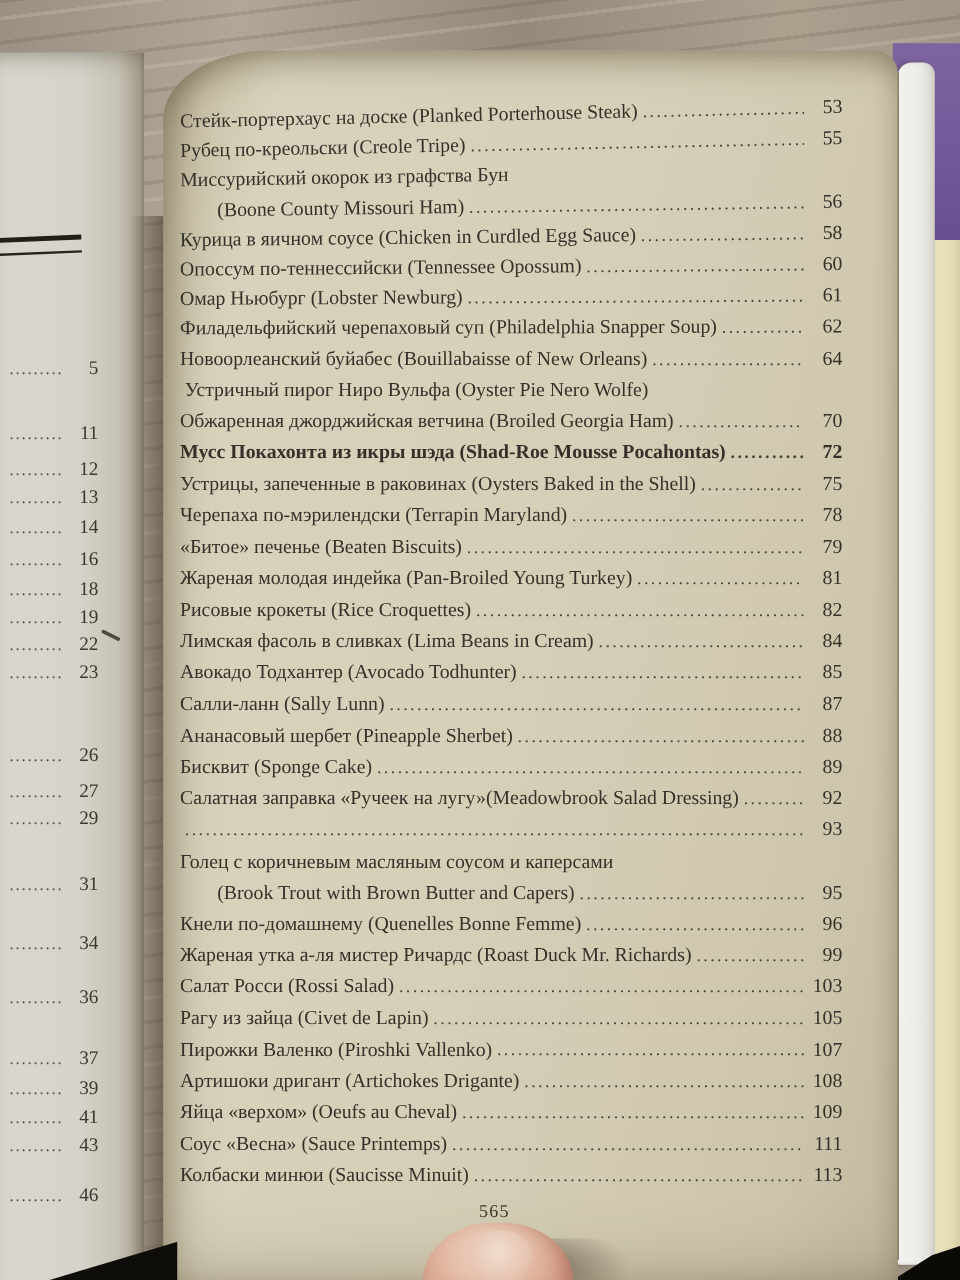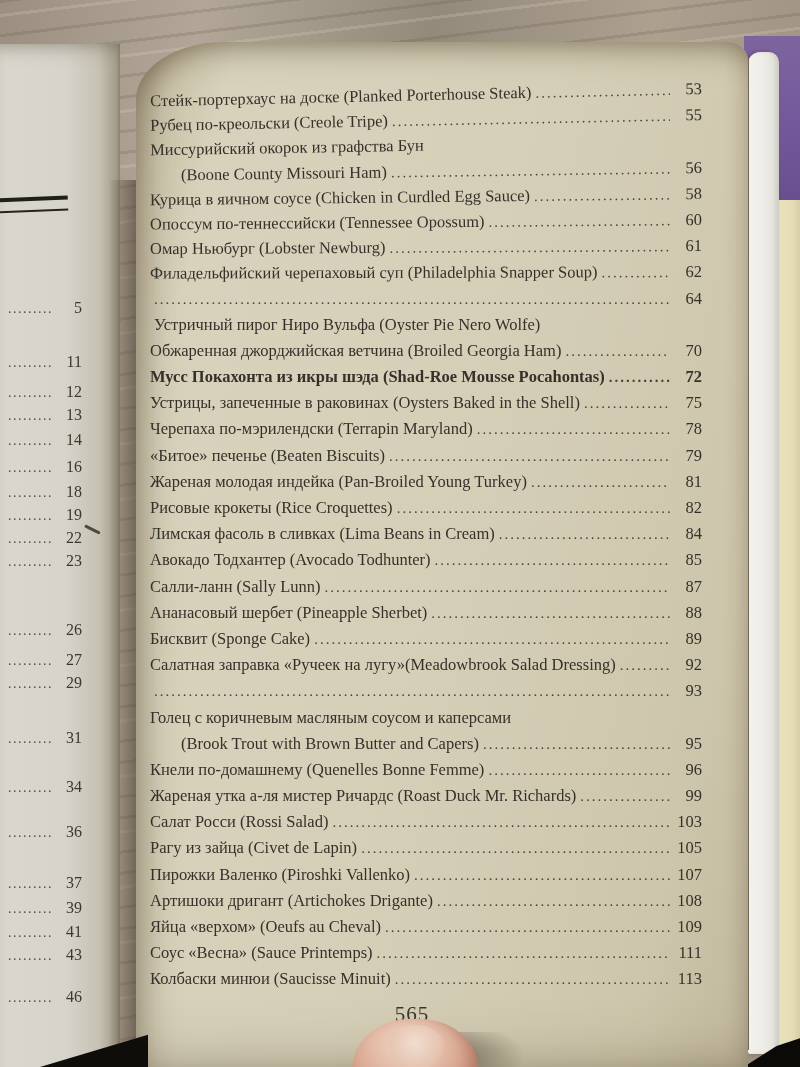--- a/index.html
+++ b/index.html
@@ -72,21 +72,21 @@
   .toc{position:absolute;left:150px;top:76px;width:552px;color:#35312a;}
   .trow{
     display:flex;align-items:baseline;height:26.2px;line-height:26.2px;
     font-size:16.5px;white-space:nowrap;overflow:hidden;
     transform-origin:100% 50%;
   }
   .trow.indent{padding-left:31px;}
   .t-title{flex:0 0 auto;}
   .t-dots{flex:1 1 0;overflow:hidden;white-space:nowrap;letter-spacing:2px;font-size:15px;color:#49443a;margin:0 4px;}
   .t-page{flex:0 0 auto;min-width:28px;text-align:right;}
-  .page-footer{margin-top:9px;text-align:center;font-size:21px;letter-spacing:1px;color:#3a362e;transform:translateX(-14px);}
+  .page-footer{margin-top:9px;text-align:center;font-size:15px;letter-spacing:1px;color:#3a362e;transform:translateX(-14px);}
   
   .wedge-bl{
     position:absolute;left:40px;top:1032px;width:108px;height:35px;
     background:#0f0d09;clip-path:polygon(0 100%,100% 8%,100% 100%);
   }
   .corner-br{
     position:absolute;left:748px;top:1032px;width:52px;height:35px;
     background:#0c0a07;clip-path:polygon(0 92%,55% 40%,100% 18%,100% 100%,0 100%);
   }
   .thumb-shadow{
@@ -246,20 +246,21 @@
     <span class="t-title">Омар Ньюбург (Lobster Newburg)</span>
     <span class="t-dots">........................................................................................................................</span>
     <span class="t-page">61</span>
   </div>
       <div class="trow" style="transform: rotate(-0.16deg);">
     <span class="t-title">Филадельфийский черепаховый суп (Philadelphia Snapper Soup)</span>
     <span class="t-dots">........................................................................................................................</span>
     <span class="t-page">62</span>
   </div>
       <div class="trow" style="transform: rotate(0deg);">
+    <span class="t-title">Новоорлеанский буйабес (Bouillabaisse of New Orleans)</span>
     <span class="t-dots">........................................................................................................................</span>
     <span class="t-page">64</span>
   </div>
       <div class="trow" style="transform: rotate(0deg); flex-direction: column;">
     <span class="t-title">Устричный пирог Ниро Вульфа (Oyster Pie Nero Wolfe)</span>
     <span class="t-dots">........................................................................................................................</span>
     <span class="t-page">66</span>
   </div>
       <div class="trow" style="transform: rotate(0deg);">
     <span class="t-title">Обжаренная джорджийская ветчина (Broiled Georgia Ham)</span>

